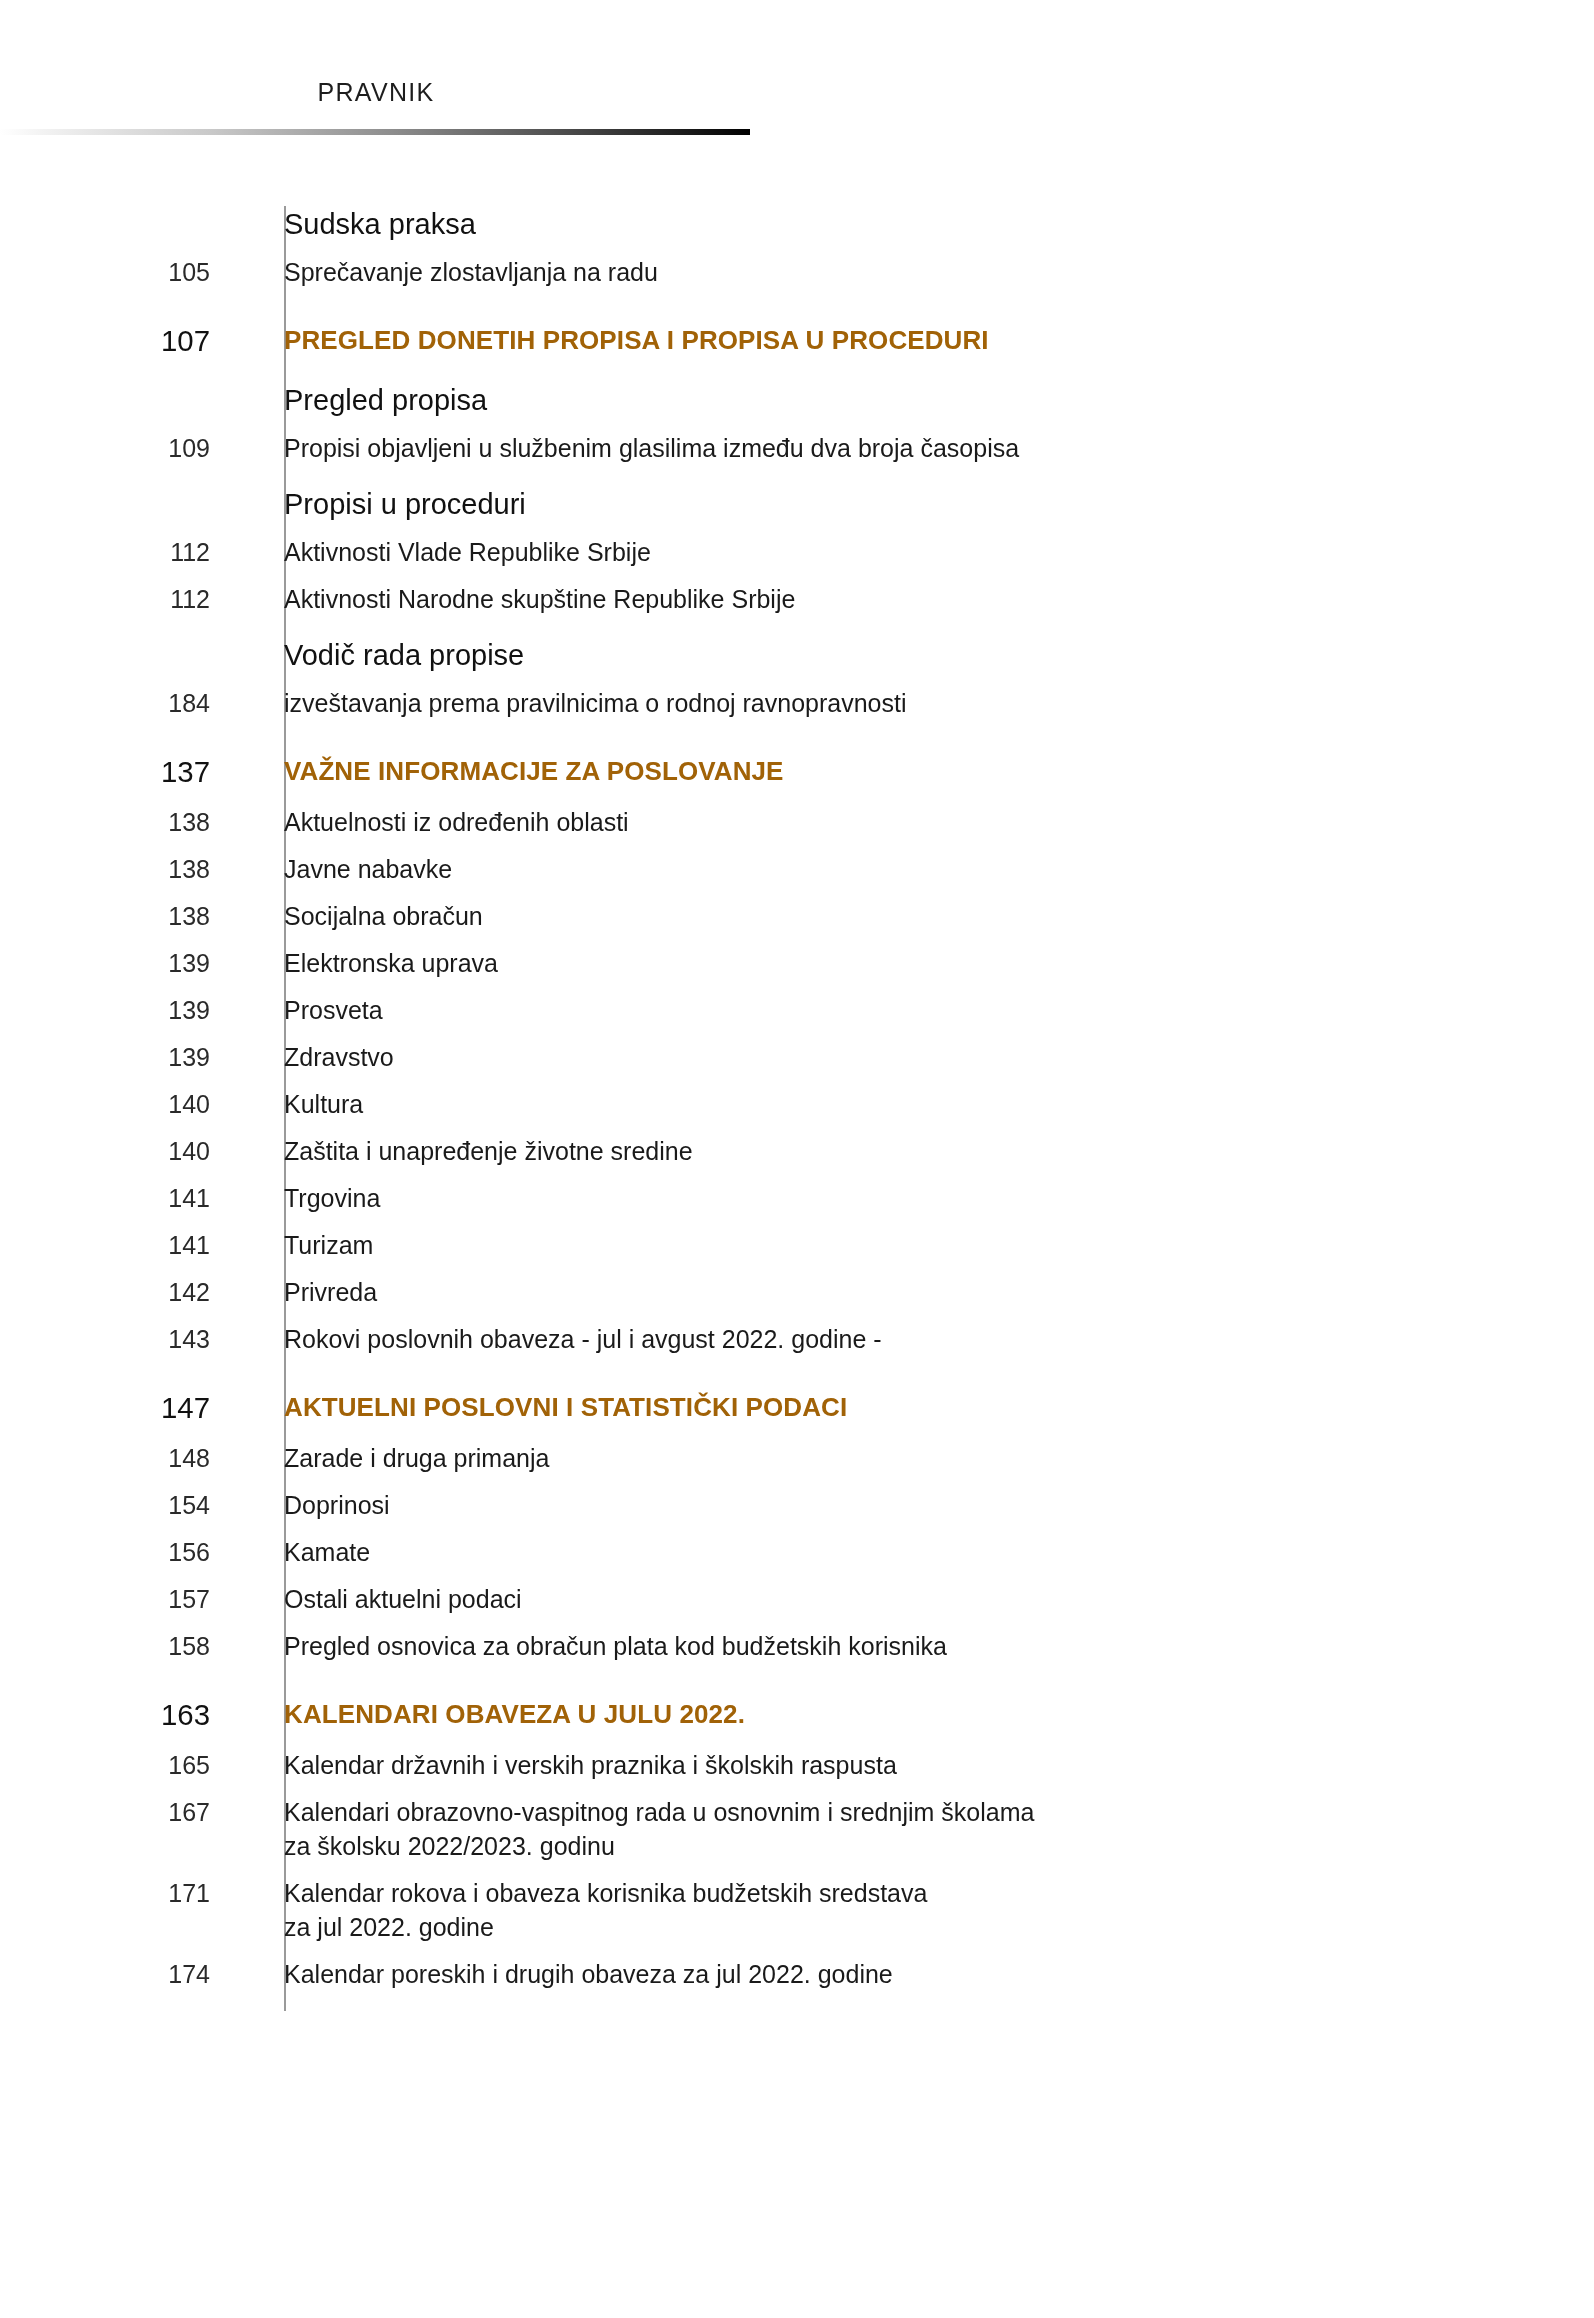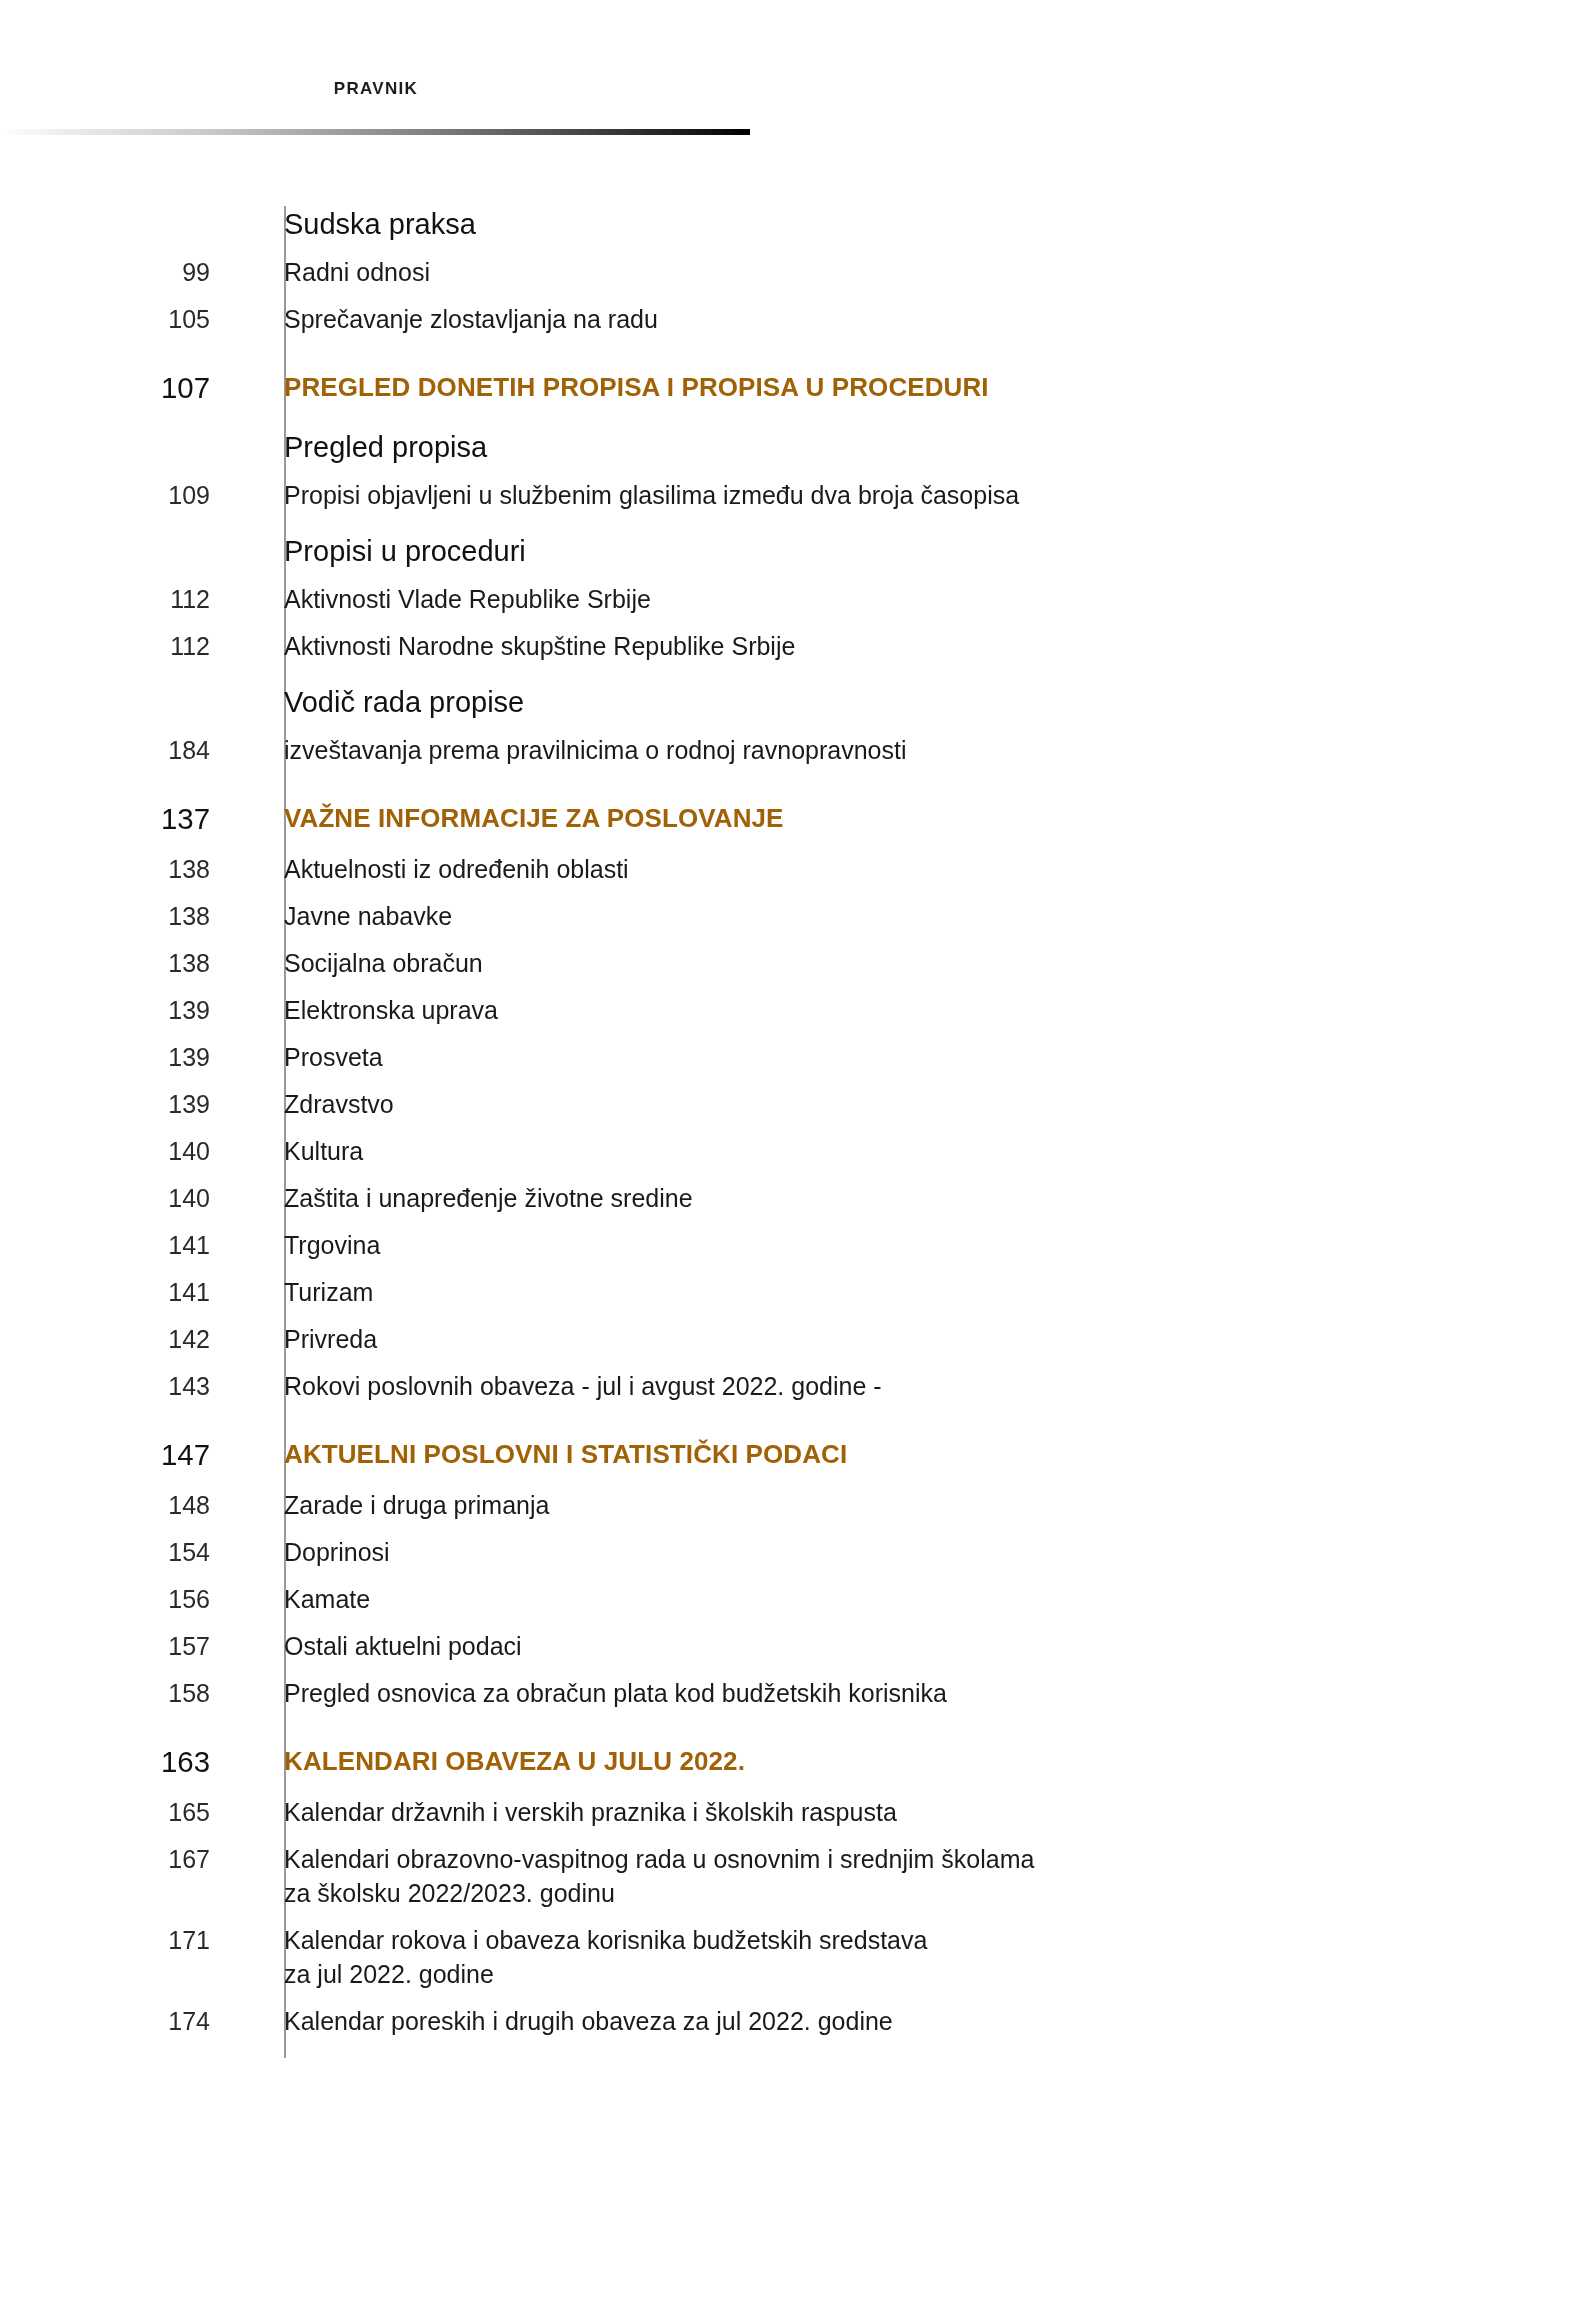--- a/index.html
+++ b/index.html
@@ -23,24 +23,24 @@
     left: 0;
     width: 1594px;
     height: 143px;
   }
   .header-title {
     position: absolute;
     left: 0;
     top: 80px;
     width: 752px;
     text-align: center;
-    font-size: 17px;
+    font-size: 25px;
     letter-spacing: 1.3px;
     color: #1d1d1d;
-    font-weight: 700;
+    font-weight: 400;
     line-height: 1;
   }
   .header-rule {
     position: absolute;
     left: 0;
     top: 129px;
     width: 750px;
     height: 5.7px;
     background: linear-gradient(to right, #ffffff 0%, #f2f2f2 6%, #c9c9c9 28%, #8e8e8e 52%, #4a4a4a 76%, #0d0d0d 96%, #000000 100%);
   }
@@ -148,24 +148,20 @@
 </div>
 
 <div class="toc">
   <div class="toc-inner" id="toc-inner">
     <div class="divider"></div>
   <div class="row subhead first">
         <div class="num"></div>
         <div class="title"><span>Sudska praksa</span></div>
       </div>
       <div class="row entry">
-        <div class="num">99</div>
-        <div class="title"><span>Radni odnosi</span></div>
-      </div>
-      <div class="row entry">
         <div class="num">105</div>
         <div class="title"><span>Sprečavanje zlostavljanja na radu</span></div>
       </div>
       <div class="row section">
         <div class="num">107</div>
         <div class="title"><span>PREGLED DONETIH PROPISA I PROPISA U PROCEDURI</span></div>
       </div>
       <div class="row subhead">
         <div class="num"></div>
         <div class="title"><span>Pregled propisa</span></div>

